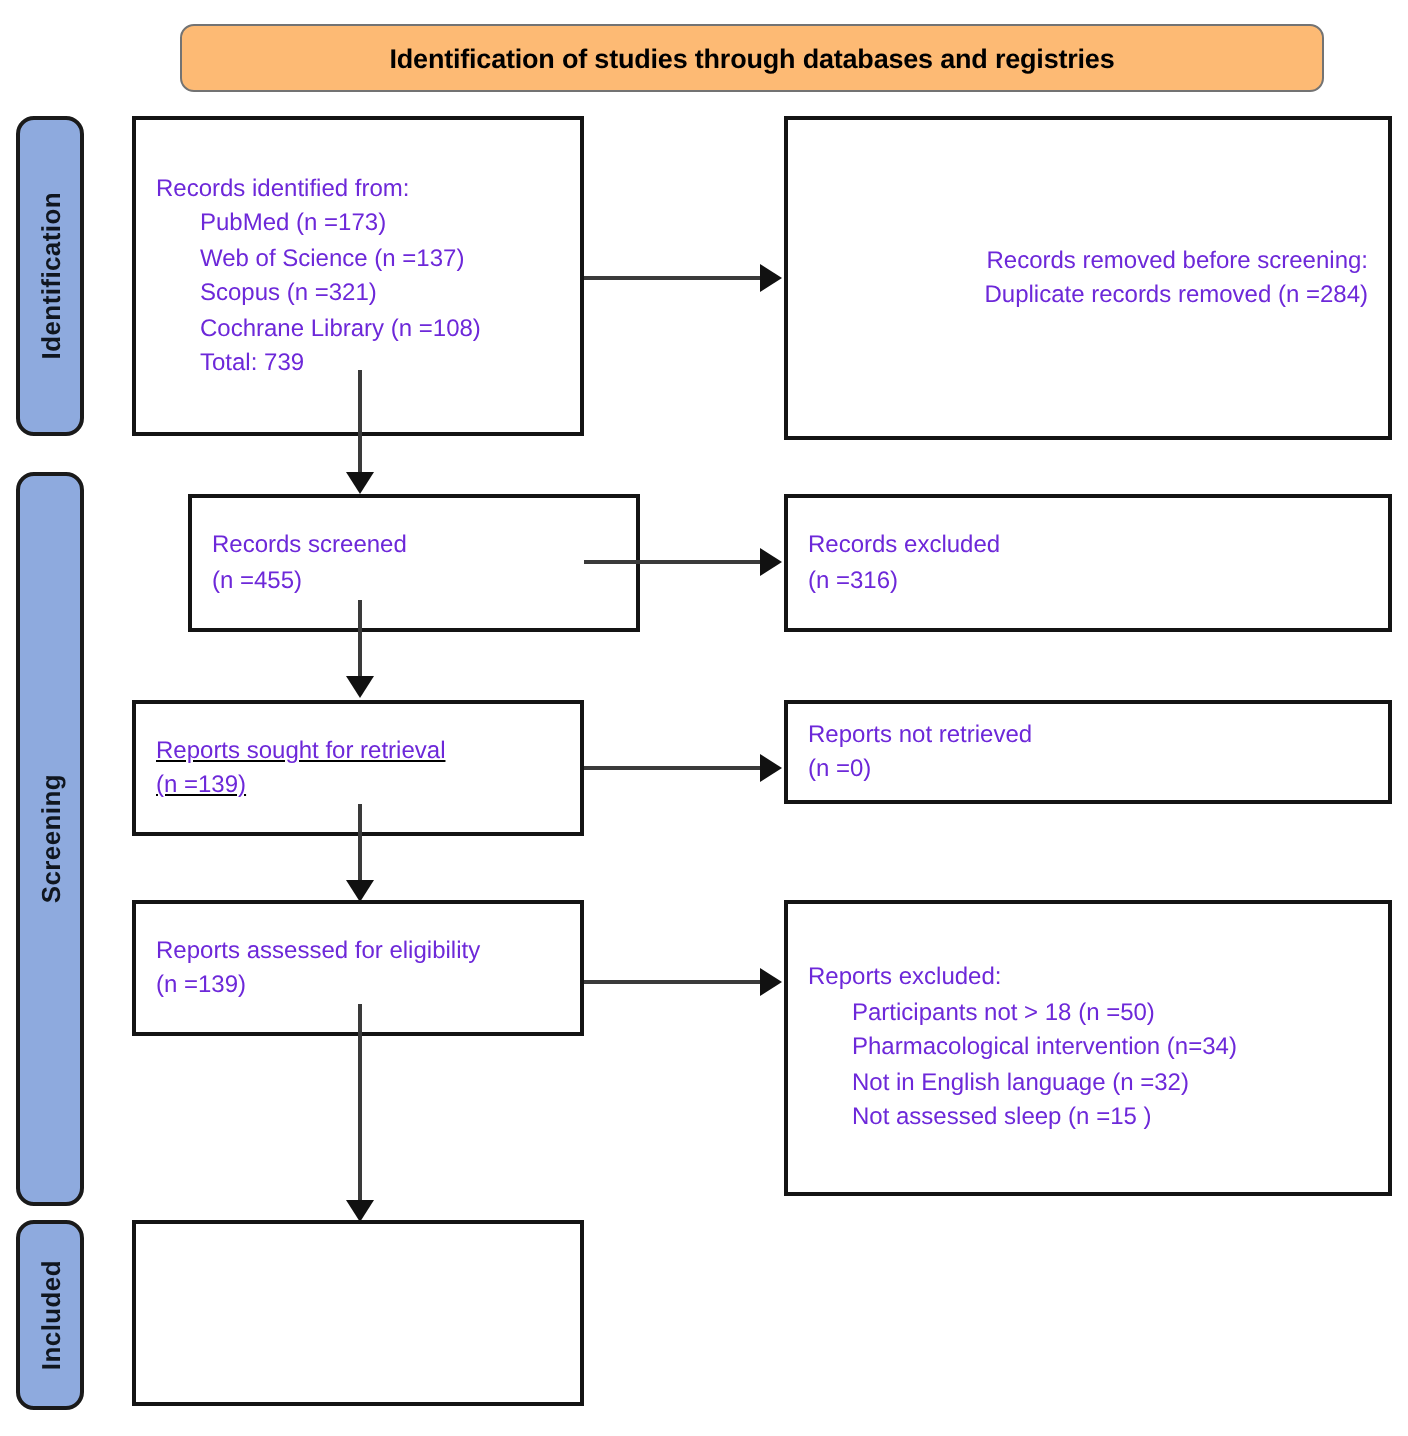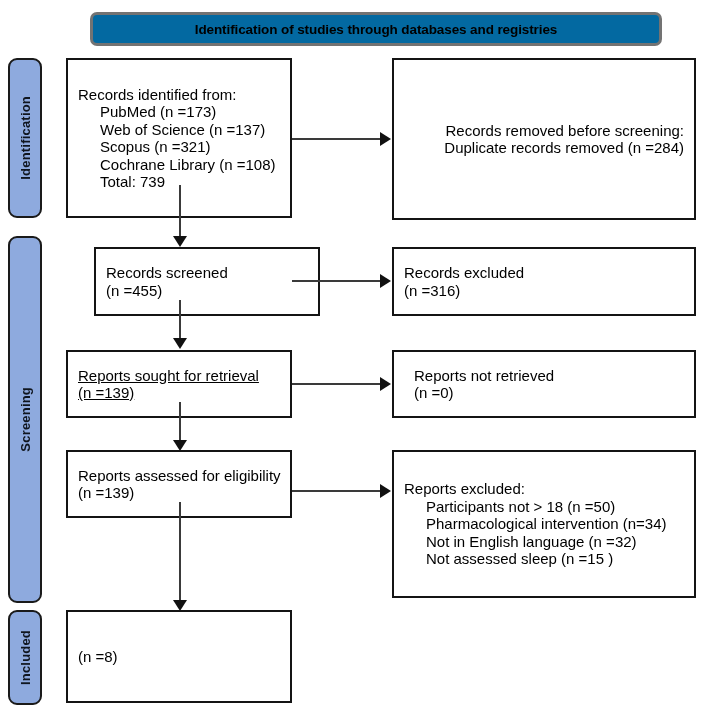--- a/index.html
+++ b/index.html
@@ -20,22 +20,22 @@
     overflow: hidden;
   }
 
   
   .banner {
     position: absolute;
     left: 90px;
     top: 12px;
     width: 572px;
     height: 34px;
-    background: #0369a1;
-    border: 3px solid #737373;
+    background: #fdba74;
+    border: 1px solid #737373;
     border-radius: 7px;
     display: flex;
     align-items: center;
     justify-content: center;
     box-sizing: border-box;
   }
   .banner-text {
     font-size: 13.5px;
     font-weight: bold;
     color: #000000;
@@ -75,23 +75,23 @@
     display: flex;
     align-items: center;
     overflow: hidden;
   }
   .box-inner {
     padding: 0 10px;
     width: 100%;
     box-sizing: border-box;
   }
   .box-line {
-    font-size: 15px;
+    font-size: 12px;
     line-height: 17.5px;
-    color: #000000;
+    color: #6d28d9;
     white-space: pre;
   }
   .box-line.indent {
     padding-left: 22px;
   }
 
   
   .vline {
     position: absolute;
     width: 2px;
@@ -182,21 +182,21 @@
   <div class="vline" style="left:179px; top:300px; height:40px;"></div>
   <div class="arrow-down" style="left:173px; top:338px;"></div>
 
   <div class="box" style="left:66px; top:350px; width:226px; height:68px;text-decoration:underline;">
     <div class="box-inner">
       <div class="box-line">Reports sought for retrieval</div>
       <div class="box-line">(n =139)</div>
     </div>
   </div>
 
-  <div class="box" style="left:392px; top:350px; width:304px; height:68px;padding-left:10px;">
+  <div class="box" style="left:392px; top:350px; width:304px; height:52px;">
     <div class="box-inner">
       <div class="box-line">Reports not retrieved</div>
       <div class="box-line">(n =0)</div>
     </div>
   </div>
 
   <div class="hline" style="left:292px; top:383px; width:88px;"></div>
   <div class="arrow-right" style="left:380px; top:377px;"></div>
 
   <div class="vline" style="left:179px; top:402px; height:40px;"></div>
@@ -220,17 +220,16 @@
   </div>
 
   <div class="hline" style="left:292px; top:490px; width:88px;"></div>
   <div class="arrow-right" style="left:380px; top:484px;"></div>
 
   <div class="vline" style="left:179px; top:502px; height:100px;"></div>
   <div class="arrow-down" style="left:173px; top:600px;"></div>
 
   <div class="box" style="left:66px; top:610px; width:226px; height:93px;">
     <div class="box-inner">
-      <div class="box-line">(n =8)</div>
     </div>
   </div>
 
 </div>
 
 </body></html>

